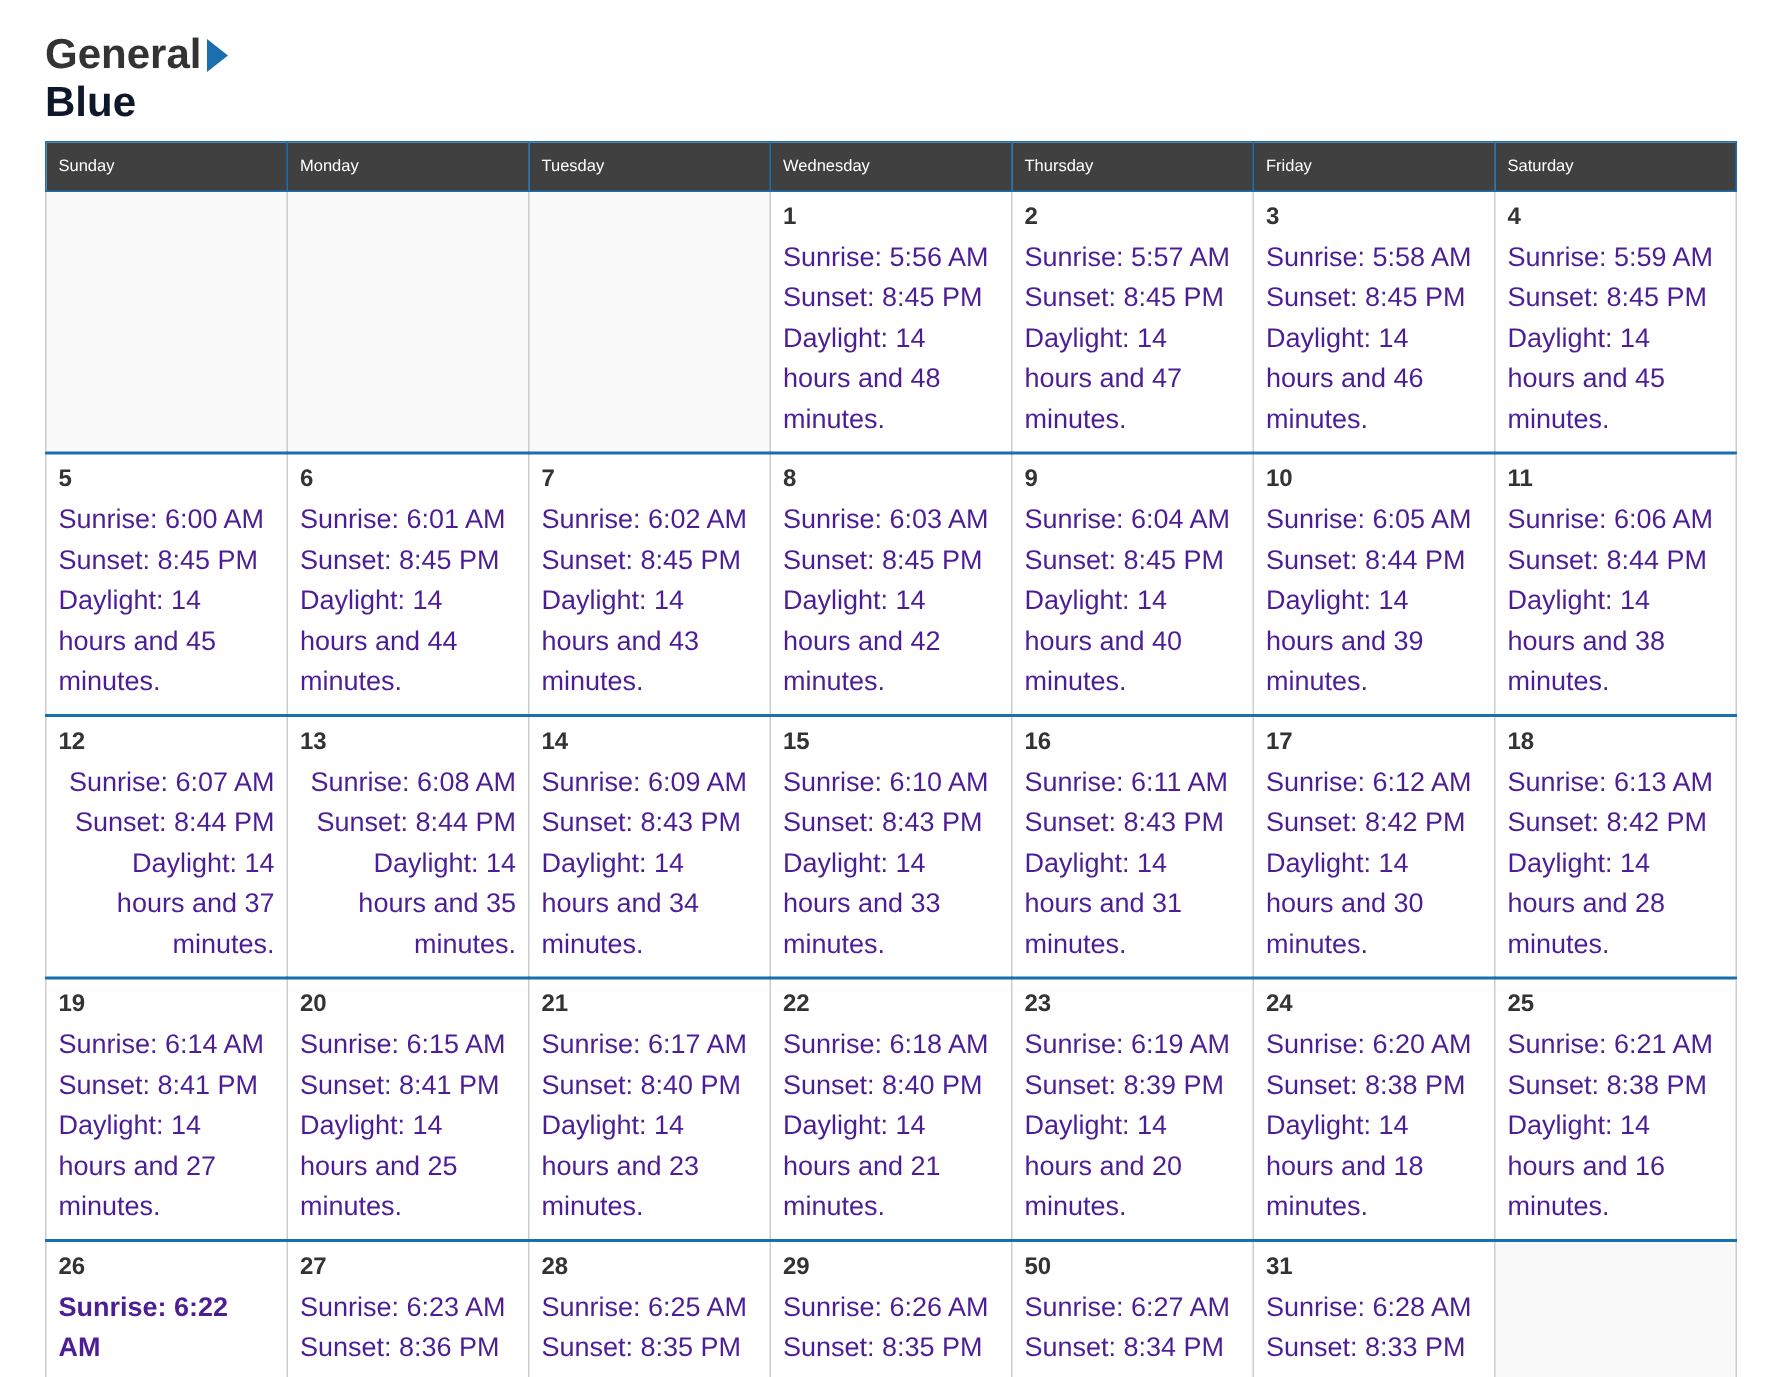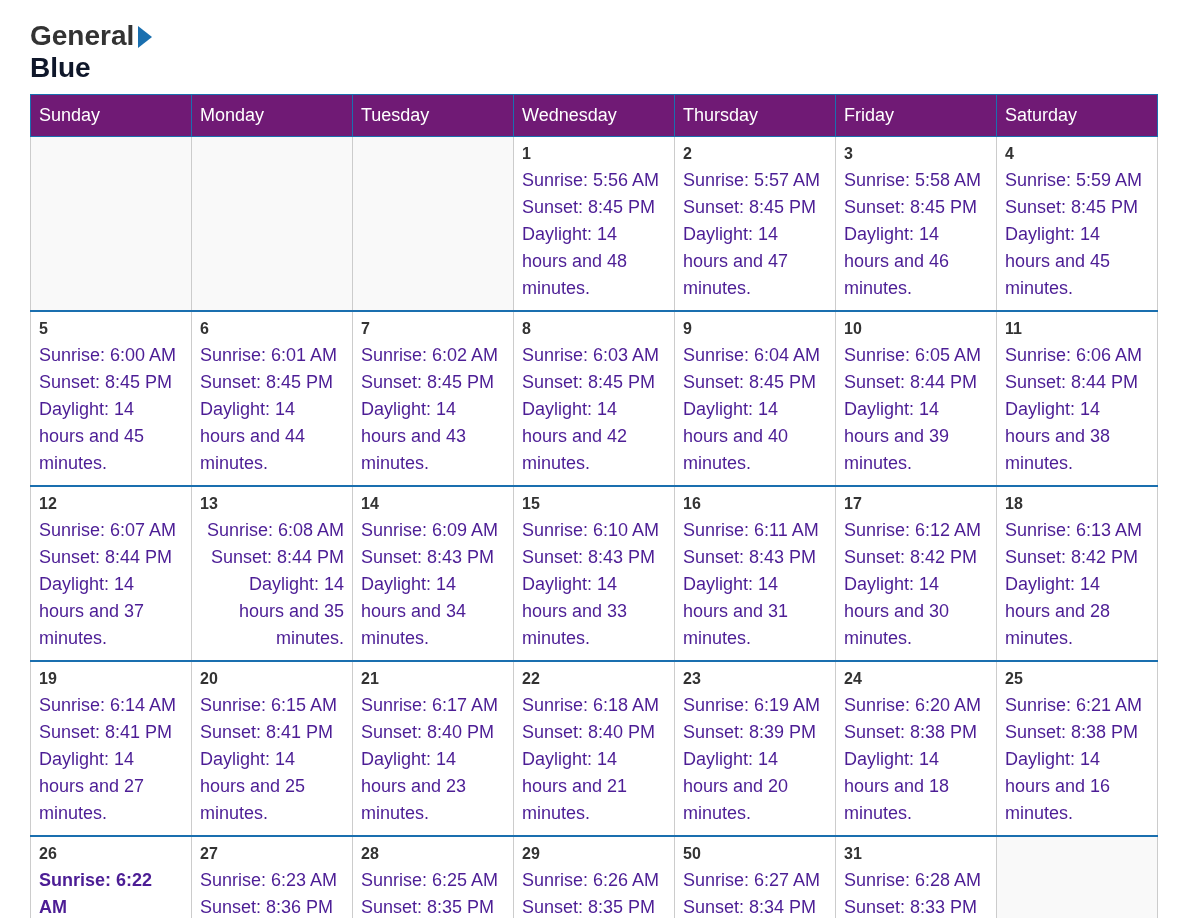--- a/index.html
+++ b/index.html
@@ -38,23 +38,23 @@
       font-size: 20px;
       color: #333;
       margin-top: 4px;
     }
     table {
       width: 100%;
       border-collapse: collapse;
       table-layout: fixed;
     }
     thead tr th {
-      background-color: #701a75;
+      background-color: #404040;
       color: #fff;
-      font-size: 18px;
+      font-size: 11px;
       font-weight: normal;
       padding: 10px 8px;
       text-align: left;
       border: 1px solid #1a6faf;
     }
     tbody tr td {
       vertical-align: top;
       padding: 8px 8px;
       border: 1px solid #ccc;
       font-size: 13px;
@@ -196,21 +196,21 @@
         <td>
           <span class="day-number">11</span>
           <div class="day-info" style="white-space: pre-line;">Sunrise: 6:06 AM
 Sunset: 8:44 PM
 Daylight: 14 hours and 38 minutes.</div>
         </td>
       </tr>
       <tr>
         <td>
           <span class="day-number">12</span>
-          <div class="day-info" style="white-space: pre-line;">Sunrise: 6:07 AM
+          <div class="day-info" style="white-space: pre-line; text-align: right;">Sunrise: 6:07 AM
 Sunset: 8:44 PM
 Daylight: 14 hours and 37 minutes.</div>
         </td>
         <td>
           <span class="day-number">13</span>
           <div class="day-info" style="white-space: pre-line; text-align: right;">Sunrise: 6:08 AM
 Sunset: 8:44 PM
 Daylight: 14 hours and 35 minutes.</div>
         </td>
         <td>

